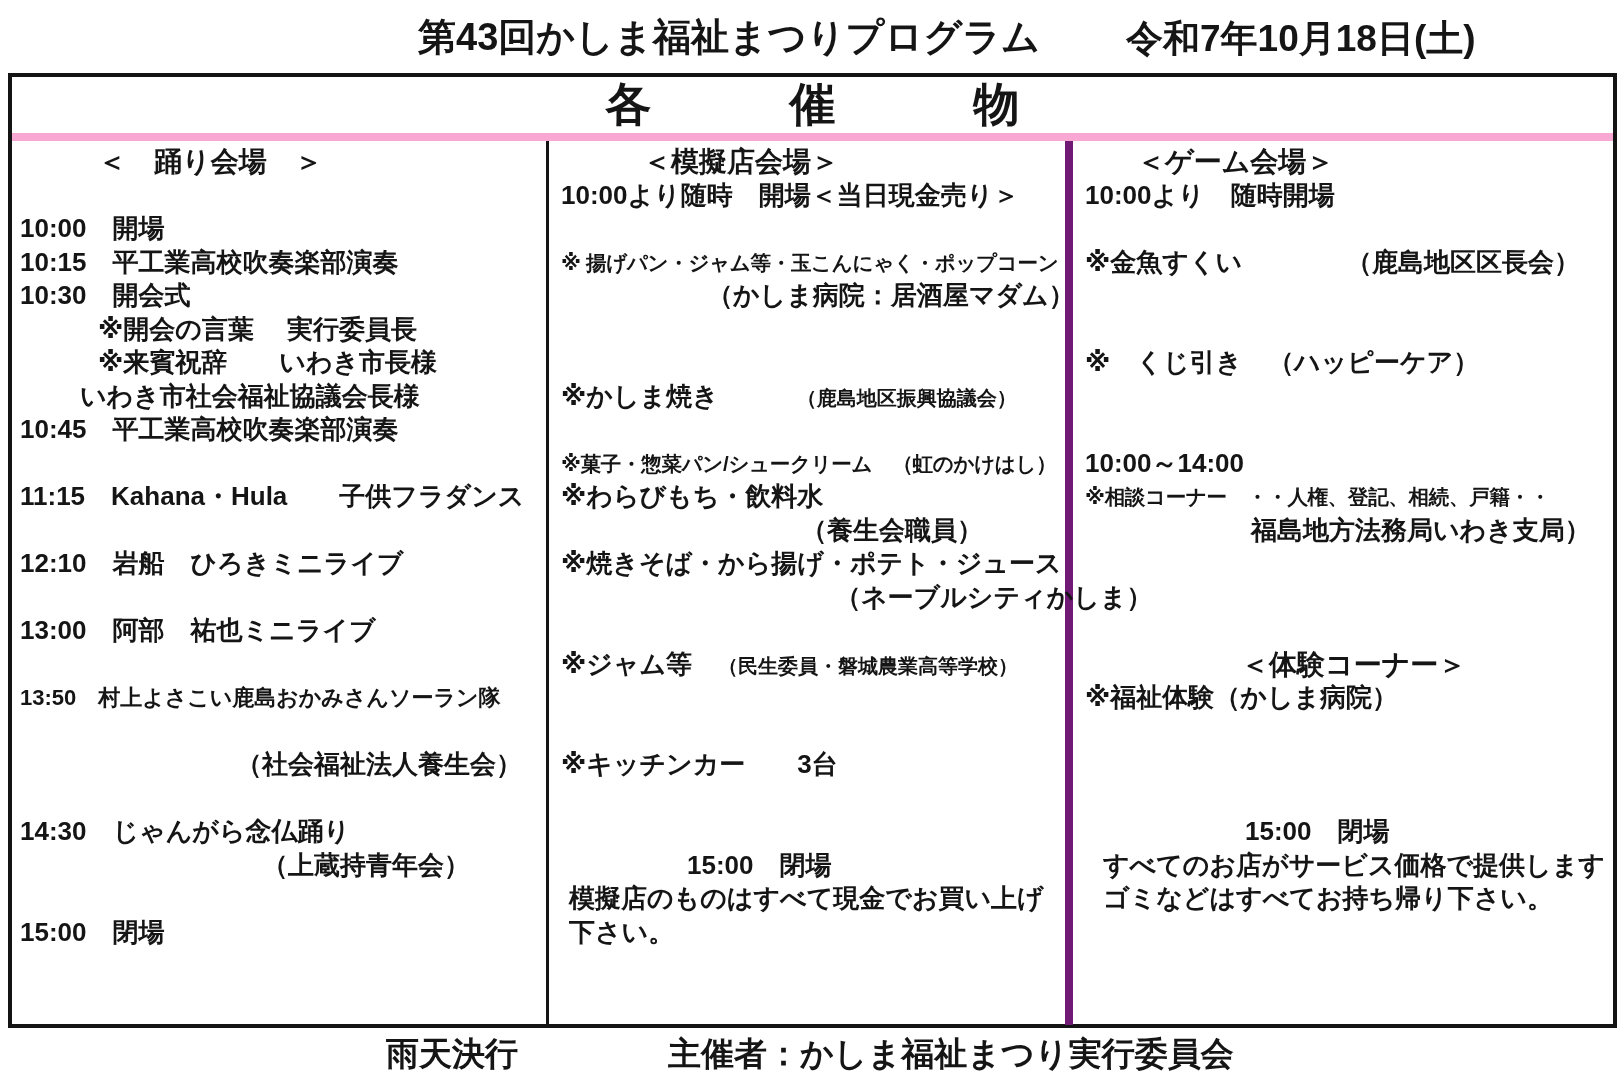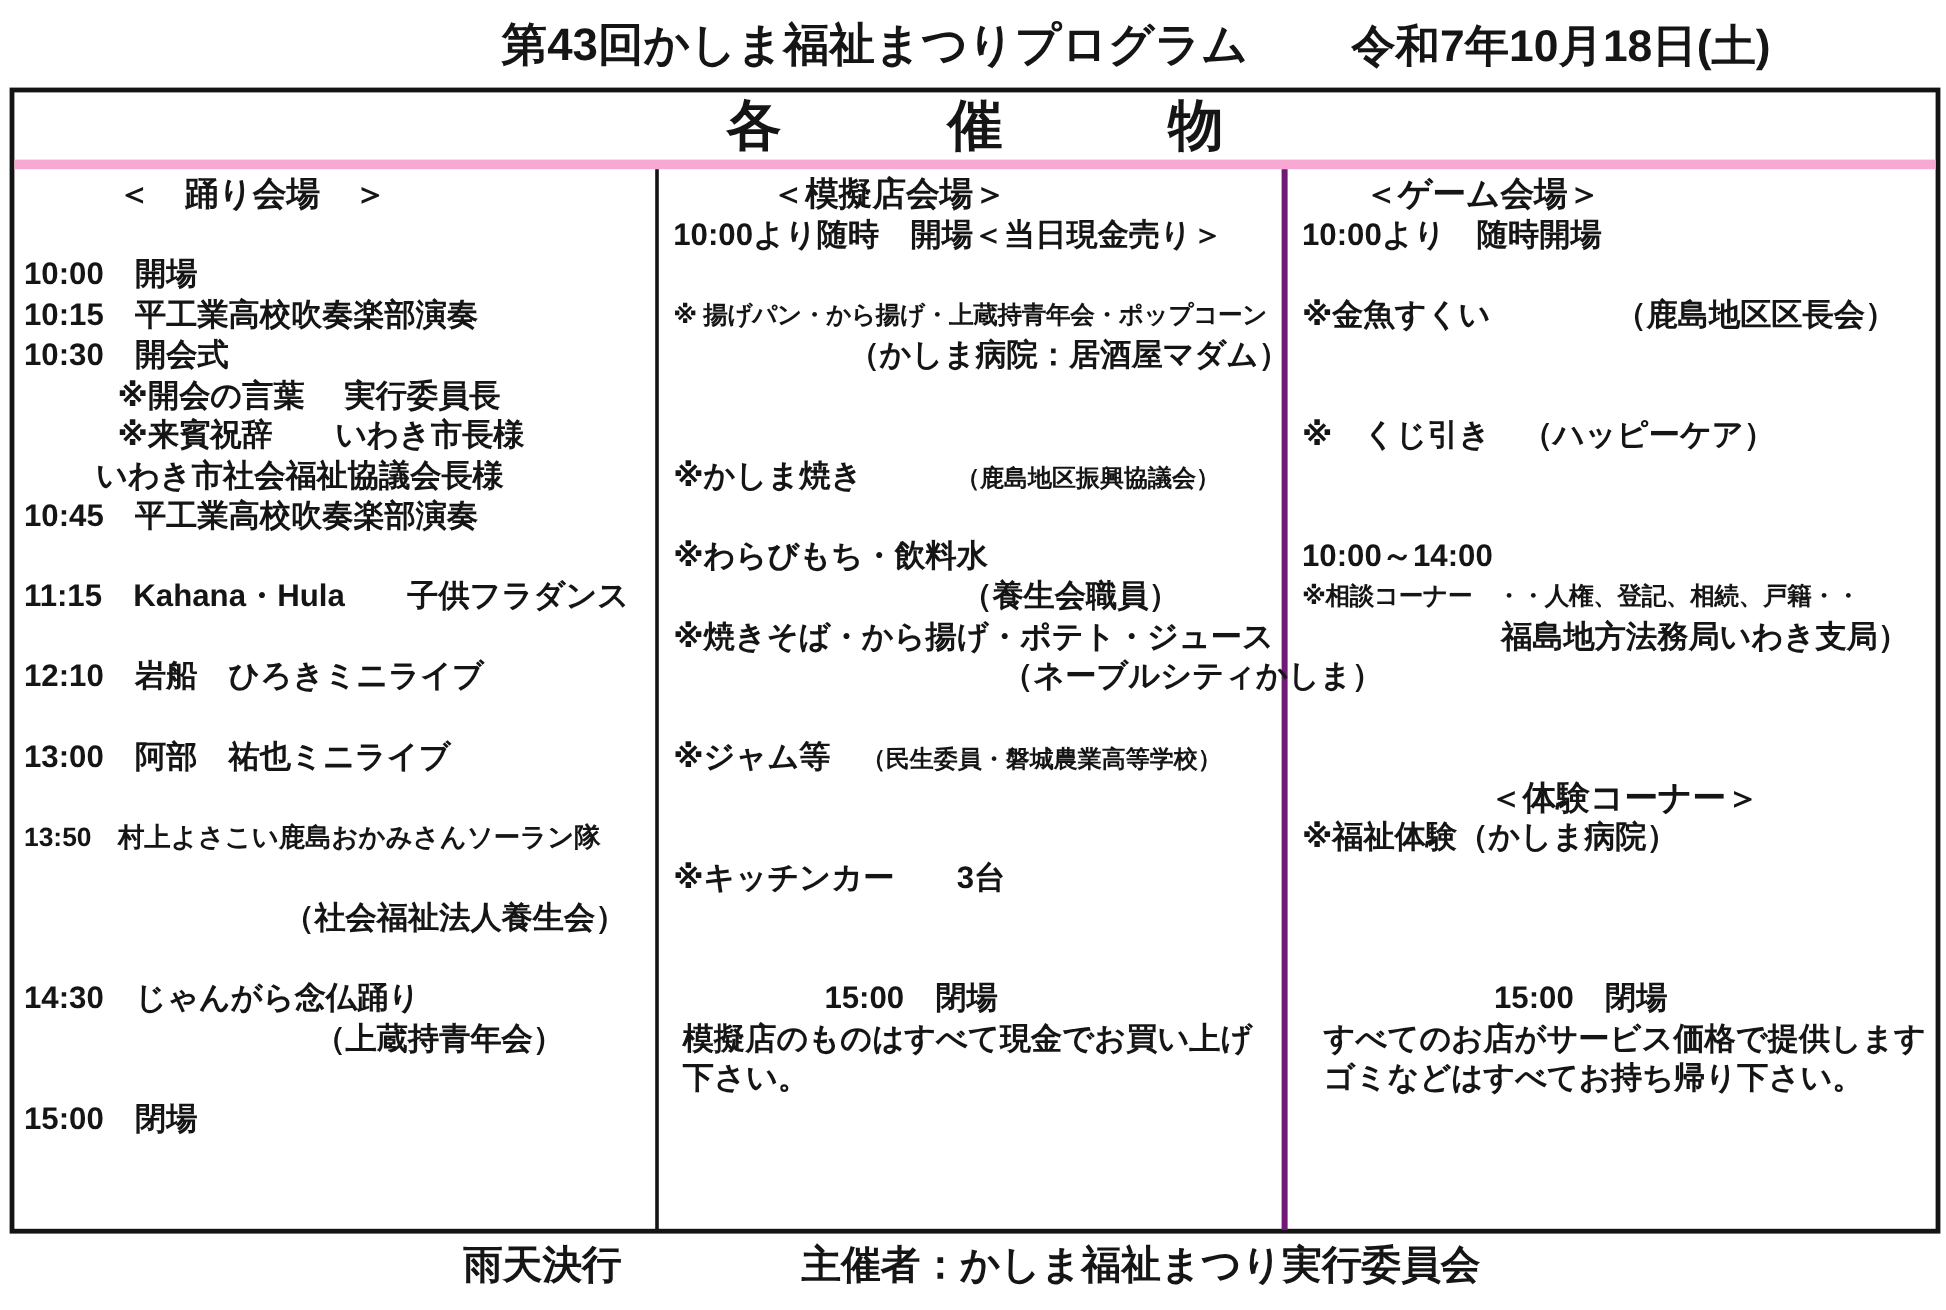--- a/index.html
+++ b/index.html
@@ -24,21 +24,21 @@
     border:4px solid #141414;box-sizing:border-box;background:#fff;
   }
   .table-caption{
     height:64px;border-bottom:8px solid #f9a8d4;box-sizing:border-box;
     display:flex;align-items:center;justify-content:center;
     font-size:46px;font-weight:700;white-space:pre;
   }
   .cols{display:flex;height:884px;}
   .col{box-sizing:border-box;padding-top:4px;font-size:26px;font-weight:700;}
   .col-0{width:534px;padding-left:8px;}
-  .col-1{width:527px;border-left:3px solid #141414;border-right:5px solid #701a75;padding-left:12px;}
+  .col-1{width:527px;border-left:3px solid #141414;border-right:8px solid #701a75;padding-left:12px;}
   .col-2{flex:1;padding-left:12px;}
   .line{height:33.5px;line-height:33.5px;white-space:pre;}
   .venue{font-size:28px;font-weight:700;}
   .fit{font-size:22px;}
   .fit2{font-size:20.5px;letter-spacing:-0.3px;}
   .sub{font-size:20px;}
   
   .col-0 .lv-1{margin-left:78px;}
   .col-0 .lv-2{margin-left:60px;}
   .col-0 .lv-3{margin-left:216px;}
@@ -96,26 +96,27 @@
         <div class="line"></div>
         <div class="line">14:30　じゃんがら念仏踊り</div>
         <div class="line lv-4">（上蔵持青年会）</div>
         <div class="line"></div>
         <div class="line">15:00　閉場</div>
       </div>
     <div class="col col-1">
         <div class="line lv-6 venue">＜模擬店会場＞</div>
         <div class="line">10:00より随時　開場＜当日現金売り＞</div>
         <div class="line"></div>
-        <div class="line fit2">※ 揚げパン・から揚げ・上蔵持青年会・ポップコーン</div>
+        <div class="line fit2">※ 揚げパン・ジャム等・玉こんにゃく・ポップコーン</div>
         <div class="line lv-2">（かしま病院：居酒屋マダム）</div>
         <div class="line"></div>
         <div class="line"></div>
         <div class="line">※かしま焼き　　　<span class="sub">（鹿島地区振興協議会）</span></div>
         <div class="line"></div>
+        <div class="line fit2">※菓子・惣菜パン/シュークリーム　（虹のかけはし）</div>
         <div class="line">※わらびもち・飲料水</div>
         <div class="line lv-3">（養生会職員）</div>
         <div class="line">※焼きそば・から揚げ・ポテト・ジュース</div>
         <div class="line lv-4">（ネーブルシティかしま）</div>
         <div class="line"></div>
         <div class="line">※ジャム等　<span class="sub">（民生委員・磐城農業高等学校）</span></div>
         <div class="line"></div>
         <div class="line"></div>
         <div class="line">※キッチンカー　　3台</div>
         <div class="line"></div>

